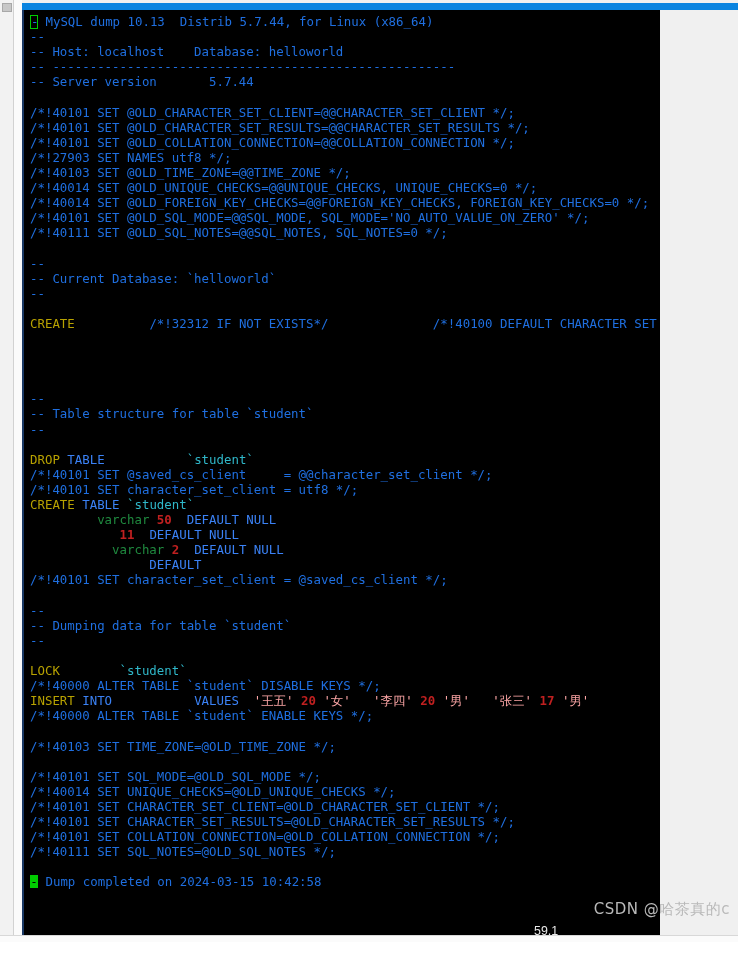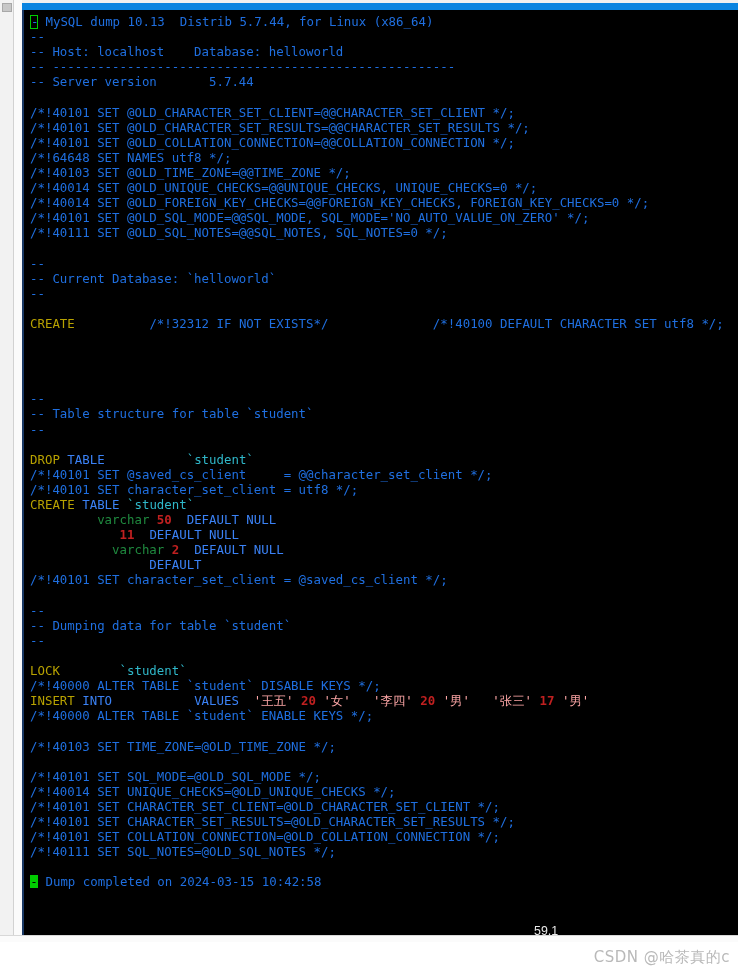--- a/index.html
+++ b/index.html
@@ -69,21 +69,21 @@
     width: 716px;
     height: 7px;
     background: #0a84e0;
   }
 
   
   .terminal {
     position: absolute;
     left: 22px;
     top: 10px;
-    width: 716px;
+    width: 638px;
     height: 925px;
     background: #000000;
     overflow: hidden;
   }
   .terminal-inner {
     position: absolute;
     left: 0px;
     top: 0px;
     width: 716px;
     padding: 4px 0 0 0;
@@ -172,21 +172,21 @@
     height: 7px;
     background: #fbfbfb;
     border-top: 1px solid #d8d8d8;
     box-sizing: border-box;
   }
 
   
   .watermark {
     position: absolute;
     right: 8px;
-    top: 948px;
+    top: 900px;
     font-size: 15px;
     color: #b9b9b9;
     font-family: "DejaVu Sans", "Liberation Sans", sans-serif;
     letter-spacing: 0.5px;
   }
 </style>
 </head>
 <body>
 
 <div id="app">
@@ -206,21 +206,21 @@
       <div class="terminal-inner" id="lines-container">
           <div class="line"><span class="cursor-box">-</span><span class="c-comment"> MySQL dump 10.13  Distrib 5.7.44, for Linux (x86_64)</span></div>
           <div class="line"><span class="c-comment">--</span></div>
           <div class="line"><span class="c-comment">-- Host: localhost    Database: helloworld</span></div>
           <div class="line"><span class="c-comment">-- ------------------------------------------------------</span></div>
           <div class="line"><span class="c-comment">-- Server version       5.7.44</span></div>
           <div class="line"><span class="c-plain"></span></div>
           <div class="line"><span class="c-comment">/*!40101 SET @OLD_CHARACTER_SET_CLIENT=@@CHARACTER_SET_CLIENT */;</span></div>
           <div class="line"><span class="c-comment">/*!40101 SET @OLD_CHARACTER_SET_RESULTS=@@CHARACTER_SET_RESULTS */;</span></div>
           <div class="line"><span class="c-comment">/*!40101 SET @OLD_COLLATION_CONNECTION=@@COLLATION_CONNECTION */;</span></div>
-          <div class="line"><span class="c-comment">/*!64648 SET NAMES utf8 */;</span></div>
+          <div class="line"><span class="c-comment">/*!27903 SET NAMES utf8 */;</span></div>
           <div class="line"><span class="c-comment">/*!40103 SET @OLD_TIME_ZONE=@@TIME_ZONE */;</span></div>
           <div class="line"><span class="c-comment">/*!40014 SET @OLD_UNIQUE_CHECKS=@@UNIQUE_CHECKS, UNIQUE_CHECKS=0 */;</span></div>
           <div class="line"><span class="c-comment">/*!40014 SET @OLD_FOREIGN_KEY_CHECKS=@@FOREIGN_KEY_CHECKS, FOREIGN_KEY_CHECKS=0 */;</span></div>
           <div class="line"><span class="c-comment">/*!40101 SET @OLD_SQL_MODE=@@SQL_MODE, SQL_MODE='NO_AUTO_VALUE_ON_ZERO' */;</span></div>
           <div class="line"><span class="c-comment">/*!40111 SET @OLD_SQL_NOTES=@@SQL_NOTES, SQL_NOTES=0 */;</span></div>
           <div class="line"><span class="c-plain"></span></div>
           <div class="line"><span class="c-comment">--</span></div>
           <div class="line"><span class="c-comment">-- Current Database: `helloworld`</span></div>
           <div class="line"><span class="c-comment">--</span></div>
           <div class="line"><span class="c-plain"></span></div>

